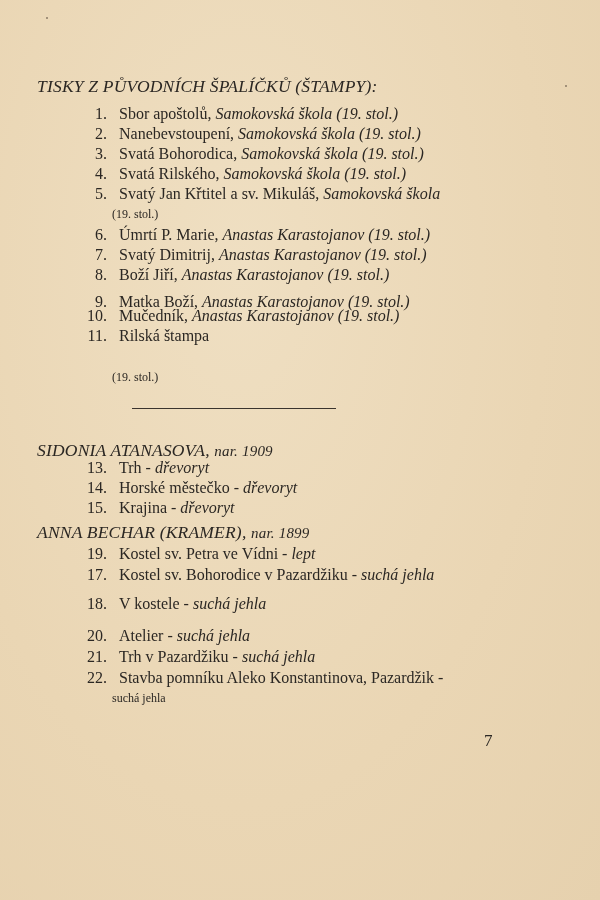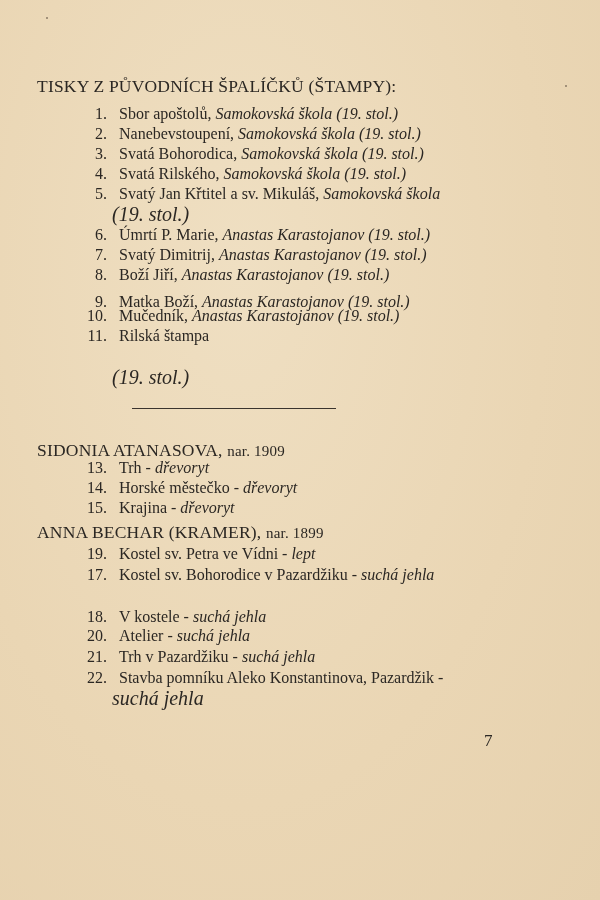--- a/index.html
+++ b/index.html
@@ -8,31 +8,31 @@
       background: #ecd9b8;
       background-image: radial-gradient(ellipse at 40% 30%, #efdfc2 0%, #ead6b4 60%, #e6d1ae 100%);
       font-family: "Liberation Serif", "DejaVu Serif", serif;
       color: #2b2723;
       position: relative;
       overflow: hidden;
     }
     .page { position: absolute; left: 0; top: 0; width: 600px; height: 900px; }
     .heading {
       position: absolute; left: 37px;
-      font-size: 17.5px; letter-spacing: 0.2px; white-space: nowrap;
+      font-size: 17.5px; letter-spacing: 0.2px; white-space: nowrap; font-style: italic;
     }
     .heading .small { font-size: 15px; }
     .item {
       position: absolute; left: 0; width: 560px;
       font-size: 16px; white-space: nowrap; line-height: 20px;
     }
     .item .num { display: inline-block; width: 107px; text-align: right; }
     .item .title { margin-left: 12px; }
     .item i { }
-    .cont { position: absolute; left: 112px; font-size: 20px; font-style: italic; white-space: nowrap; line-height: 20px; }
+    .cont { position: absolute; left: 112px; font-size: 12px; white-space: nowrap; line-height: 20px; }
     .rule { position: absolute; left: 132px; top: 408px; width: 204px; height: 1px; background: #3a342e; }
     .pagenum { position: absolute; left: 484px; top: 731px; font-size: 17px; }
     .speck { position: absolute; width: 2px; height: 2px; background: #8a7a66; border-radius: 1px; }
   </style>
 </head>
 <body>
 
 <div class="page">
   <span class="speck" style="left:46px;top:17px"></span>
   <span class="speck" style="left:565px;top:85px"></span>
@@ -56,20 +56,20 @@
   <div class="rule"></div>
 
   <div class="heading" style="top:440px"><span>SIDONIA ATANASOVA,</span> <span class="small">nar. 1909</span></div>
   <div class="item" style="top:458px"><span class="num">13.</span><span class="title">Trh -</span> <i>dřevoryt</i></div>
   <div class="item" style="top:478px"><span class="num">14.</span><span class="title">Horské městečko -</span> <i>dřevoryt</i></div>
   <div class="item" style="top:498px"><span class="num">15.</span><span class="title">Krajina -</span> <i>dřevoryt</i></div>
 
   <div class="heading" style="top:522px"><span>ANNA BECHAR (KRAMER),</span> <span class="small">nar. 1899</span></div>
   <div class="item" style="top:544px"><span class="num">19.</span><span class="title">Kostel sv. Petra ve Vídni -</span> <i>lept</i></div>
   <div class="item" style="top:565px"><span class="num">17.</span><span class="title">Kostel sv. Bohorodice v Pazardžiku -</span> <i>suchá jehla</i></div>
-  <div class="item" style="top:607px"><span class="num">18.</span><span class="title">V kostele -</span> <i>suchá jehla</i></div>
+  <div class="item" style="top:594px"><span class="num">18.</span><span class="title">V kostele -</span> <i>suchá jehla</i></div>
   <div class="item" style="top:626px"><span class="num">20.</span><span class="title">Atelier -</span> <i>suchá jehla</i></div>
   <div class="item" style="top:647px"><span class="num">21.</span><span class="title">Trh v Pazardžiku -</span> <i>suchá jehla</i></div>
   <div class="item" style="top:668px"><span class="num">22.</span><span class="title">Stavba pomníku Aleko Konstantinova, Pazardžik -</span> <i></i></div>
   <div class="cont" style="top:688px">suchá jehla</div>
 
   <div class="pagenum">7</div>
 </div>
 
 </body></html>

